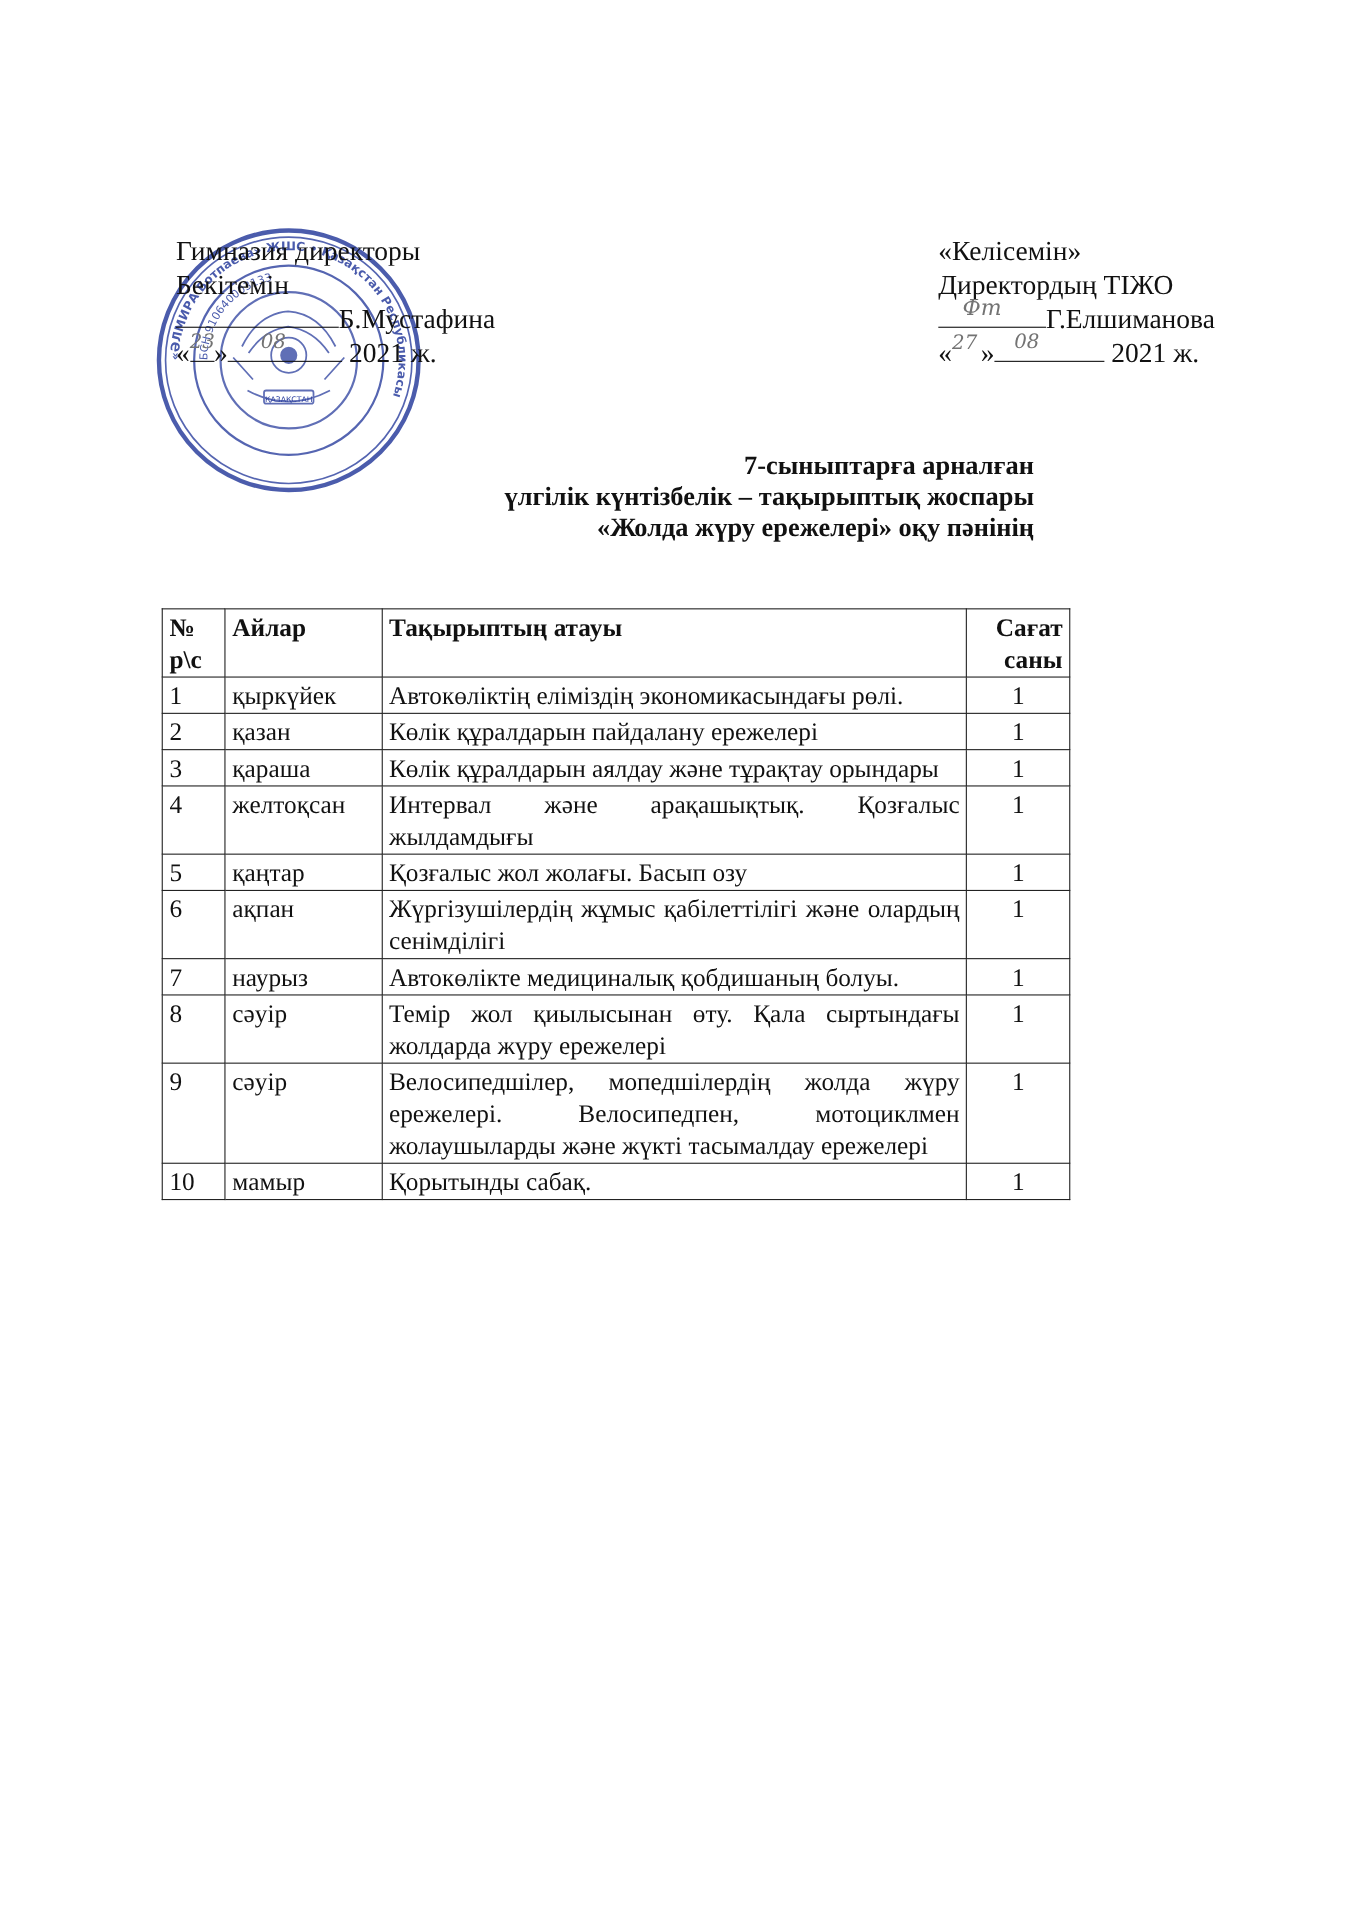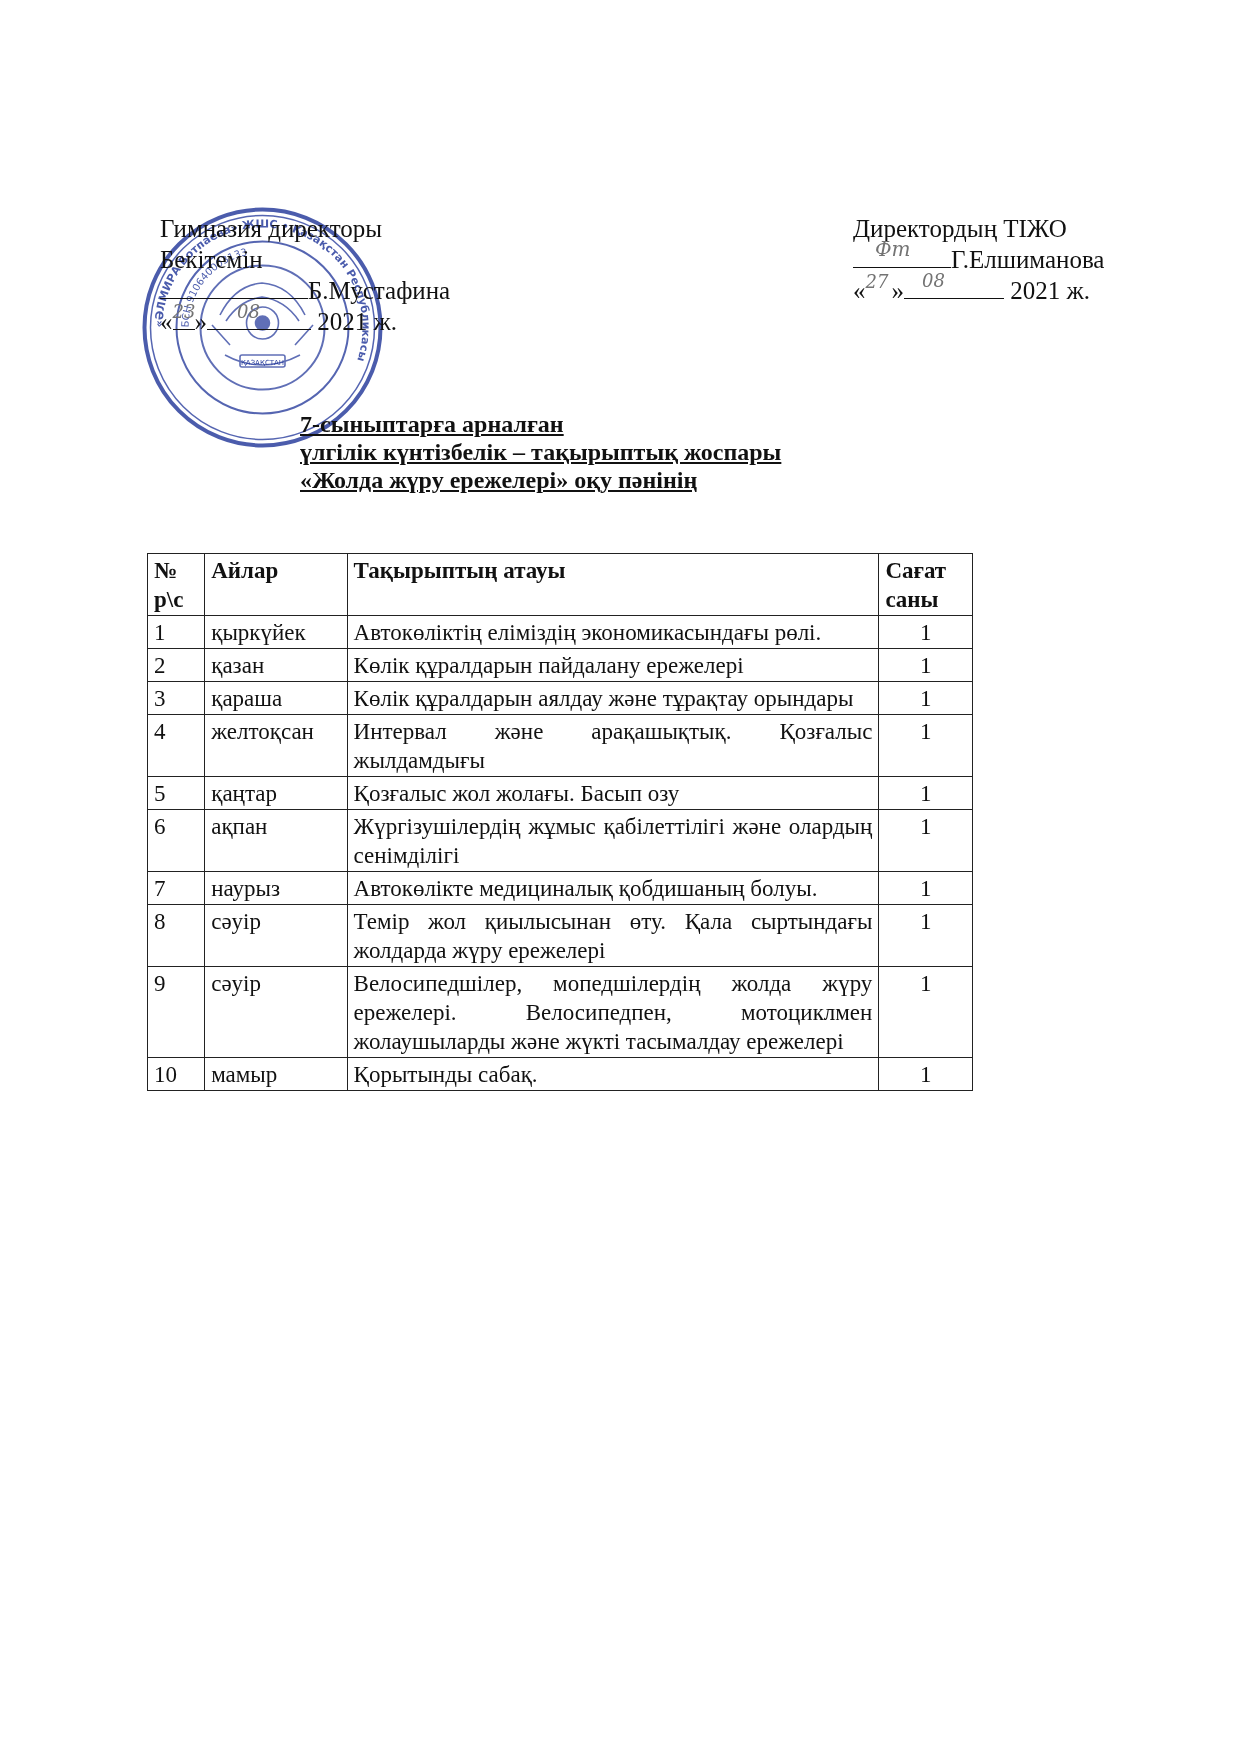--- a/index.html
+++ b/index.html
@@ -13,33 +13,33 @@
     position: absolute; left: 140px; top: 205px; width: 245px; height: 245px;
   }
   .stamp svg { width: 100%; height: 100%; }
   .left-block { left: 160px; top: 213px; width: 320px; z-index: 2; }
   .left-block .line { white-space: nowrap; }
   .right-block { left: 853px; top: 213px; width: 320px; z-index: 2; }
   .right-block .line { white-space: nowrap; }
   .uline { display: inline-block; border-bottom: 1.5px solid #111; height: 22px; vertical-align: baseline; position: relative; }
   .handwrite { font-family: "DejaVu Serif", serif; font-style: italic; color: #737373; font-size: 18px; position: absolute; bottom: 2px; left: 6px; }
   .title {
-    position: absolute; left: 300px; top: 410px; width: 640px; text-align: left;
-    font-weight: bold; font-size: 24px; line-height: 28px; text-decoration: underline;
+    position: absolute; left: 300px; top: 410px; width: 640px; text-align: right;
+    font-weight: bold; font-size: 24px; line-height: 28px;
   }
   table.plan {
     position: absolute; left: 147px; top: 553px; width: 826px; border-collapse: collapse;
     font-size: 23px; line-height: 29px;
   }
   table.plan td, table.plan th {
     border: 1.5px solid #222; vertical-align: top; padding: 2px 6px 1px 6px;
   }
   table.plan th { font-weight: bold; text-align: left; }
   table.plan th.topic-h { text-align: center; }
-  table.plan th.hours-h { text-align: left; margin-top: 34px; }
+  table.plan th.hours-h { text-align: right; margin-top: 34px; }
   .c-num { width: 49px; }
   .c-month { width: 138px; }
   .c-topic { width: 626px; text-align: justify; text-align-last: left; }
   .c-hours { width: 87px; text-align: center; }
 </style>
 </head>
 <body>
 
 <div class="stamp">
   <svg viewBox="0 0 245 245">
@@ -76,20 +76,21 @@
   <div class="line">Бекітемін</div>
   <div class="line" style="padding-left:0px;">
     <span class="uline" style="width:148px;"></span><span>Б.Мустафина</span>
   </div>
   <div class="line">
     «<span class="uline" style="width:22px;"><span class="handwrite" style="left:0">23</span></span>»<span class="uline" style="width:104px;"><span class="handwrite" style="left:30px">08</span></span> <span>2021 ж.</span>
   </div>
 </div>
 
 <div class="abs sig-block right-block">
+  <div class="line">«Келісемін»</div>
   <div class="line">Директордың  ТІЖО</div>
   <div class="line">
     <span class="uline" style="width:98px;"><span class="handwrite" style="left:22px;font-size:20px;">Фm</span></span><span>Г.Елшиманова</span>
   </div>
   <div class="line">
     «<span class="uline" style="width:26px;border-bottom:none;"><span class="handwrite" style="left:0">27</span></span>»<span class="uline" style="width:100px;"><span class="handwrite" style="left:18px">08</span></span> <span>2021 ж.</span>
   </div>
 </div>
 
 <div class="title">

